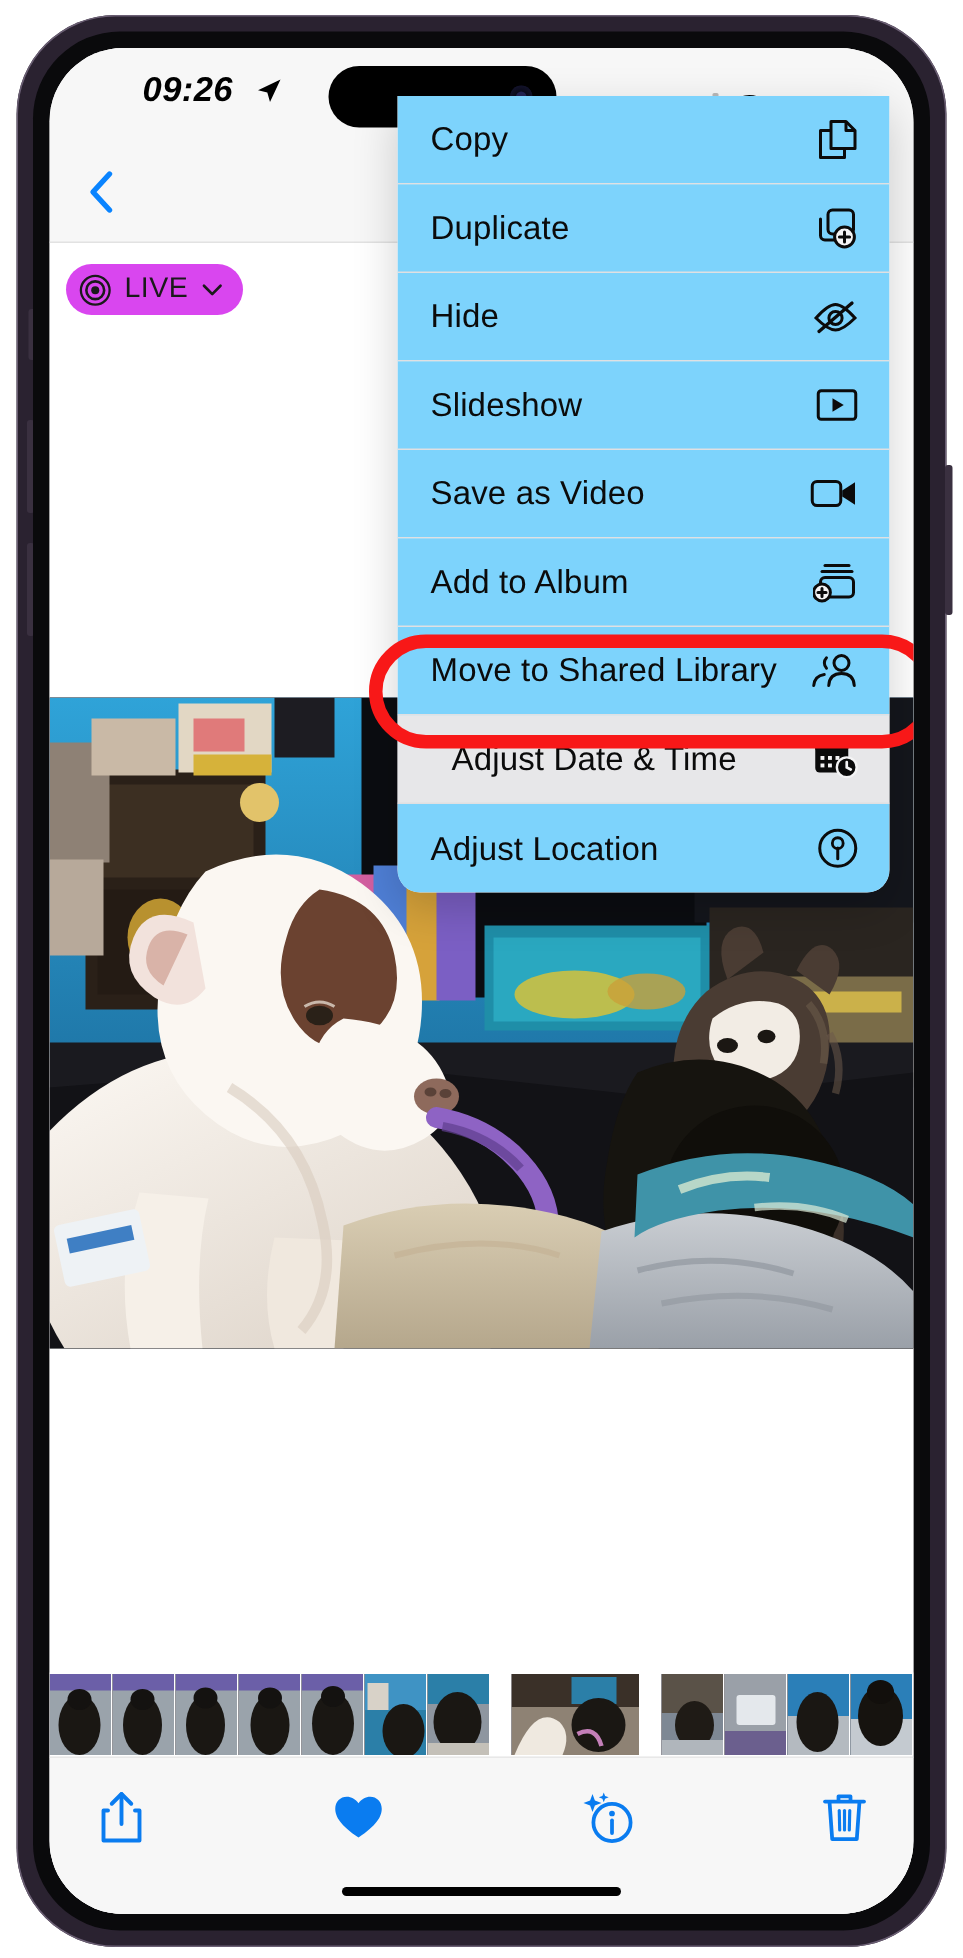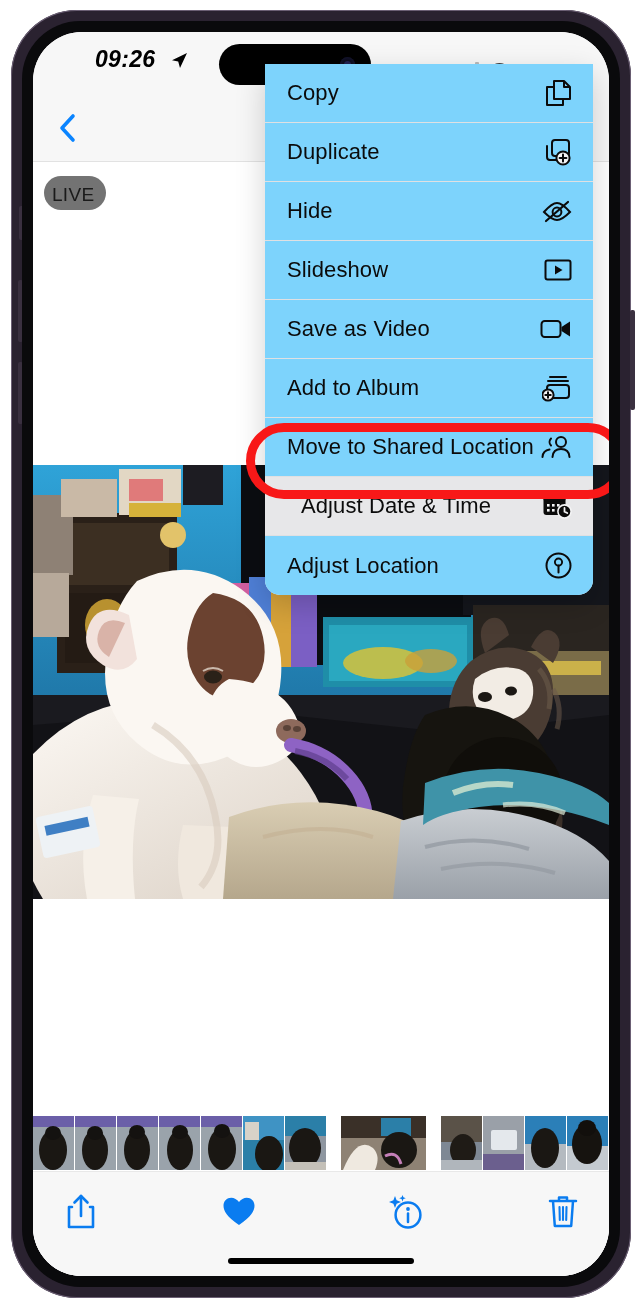--- a/index.html
+++ b/index.html
@@ -127,22 +127,22 @@
 
   
   #content{
     position:absolute; left:0; top:130px; width:576px; height:1114px;
     background:#fff;
   }
 
   #live-badge{
     position:absolute; left:11px; top:14px;
     height:34px; padding:0 12px 0 8px;
-    border-radius:17px; background:#737373;
-    display:flex; align-items:center; gap:8px;flex-direction:column;
+    border-radius:17px; background:#d946ef;
+    display:flex; align-items:center; gap:8px;
   }
   #live-label{ font-size:19px; color:#1a1a1a; letter-spacing:0.3px; }
 
   
   #photo-area{
     position:absolute; left:0; top:303px; width:576px; height:434px;
     overflow:hidden; background:#11131a;
   }
 
   
@@ -606,21 +606,21 @@
           <path d="M8 3 L24 3" stroke="#0b0b0b" stroke-width="2" stroke-linecap="round"></path>
           <path d="M6 7 L26 7" stroke="#0b0b0b" stroke-width="2" stroke-linecap="round"></path>
           <rect x="5" y="11" width="22" height="13" rx="3" stroke="#0b0b0b" stroke-width="2" fill="none"></rect>
           <circle cx="6" cy="21" r="5.6" fill="#f4f4f5" stroke="#0b0b0b" stroke-width="2"></circle>
           <path d="M6 18.3 L6 23.7 M3.3 21 L8.7 21" stroke="#0b0b0b" stroke-width="2" stroke-linecap="round"></path>
         </svg>
       </span>
     </div>
 
     <div class="menu-item">
-      <span class="menu-label">Move to Shared Location</span>
+      <span class="menu-label">Move to Shared Library</span>
       <span class="menu-icon">
         <svg width="32" height="24" viewBox="0 0 32 24">
           <circle cx="21" cy="7" r="5" stroke="#0b0b0b" stroke-width="2" fill="none"></circle>
           <path d="M12.5 22 Q13 14 21 14 Q29 14 29.5 22" stroke="#0b0b0b" stroke-width="2" fill="none" stroke-linecap="round"></path>
           <path d="M11 3.5 A5 5 0 0 0 11 10.5" stroke="#0b0b0b" stroke-width="2" fill="none" stroke-linecap="round"></path>
           <path d="M9.5 14.6 Q3 15.6 2.5 22" stroke="#0b0b0b" stroke-width="2" fill="none" stroke-linecap="round"></path>
         </svg>
       </span>
     </div>
 

